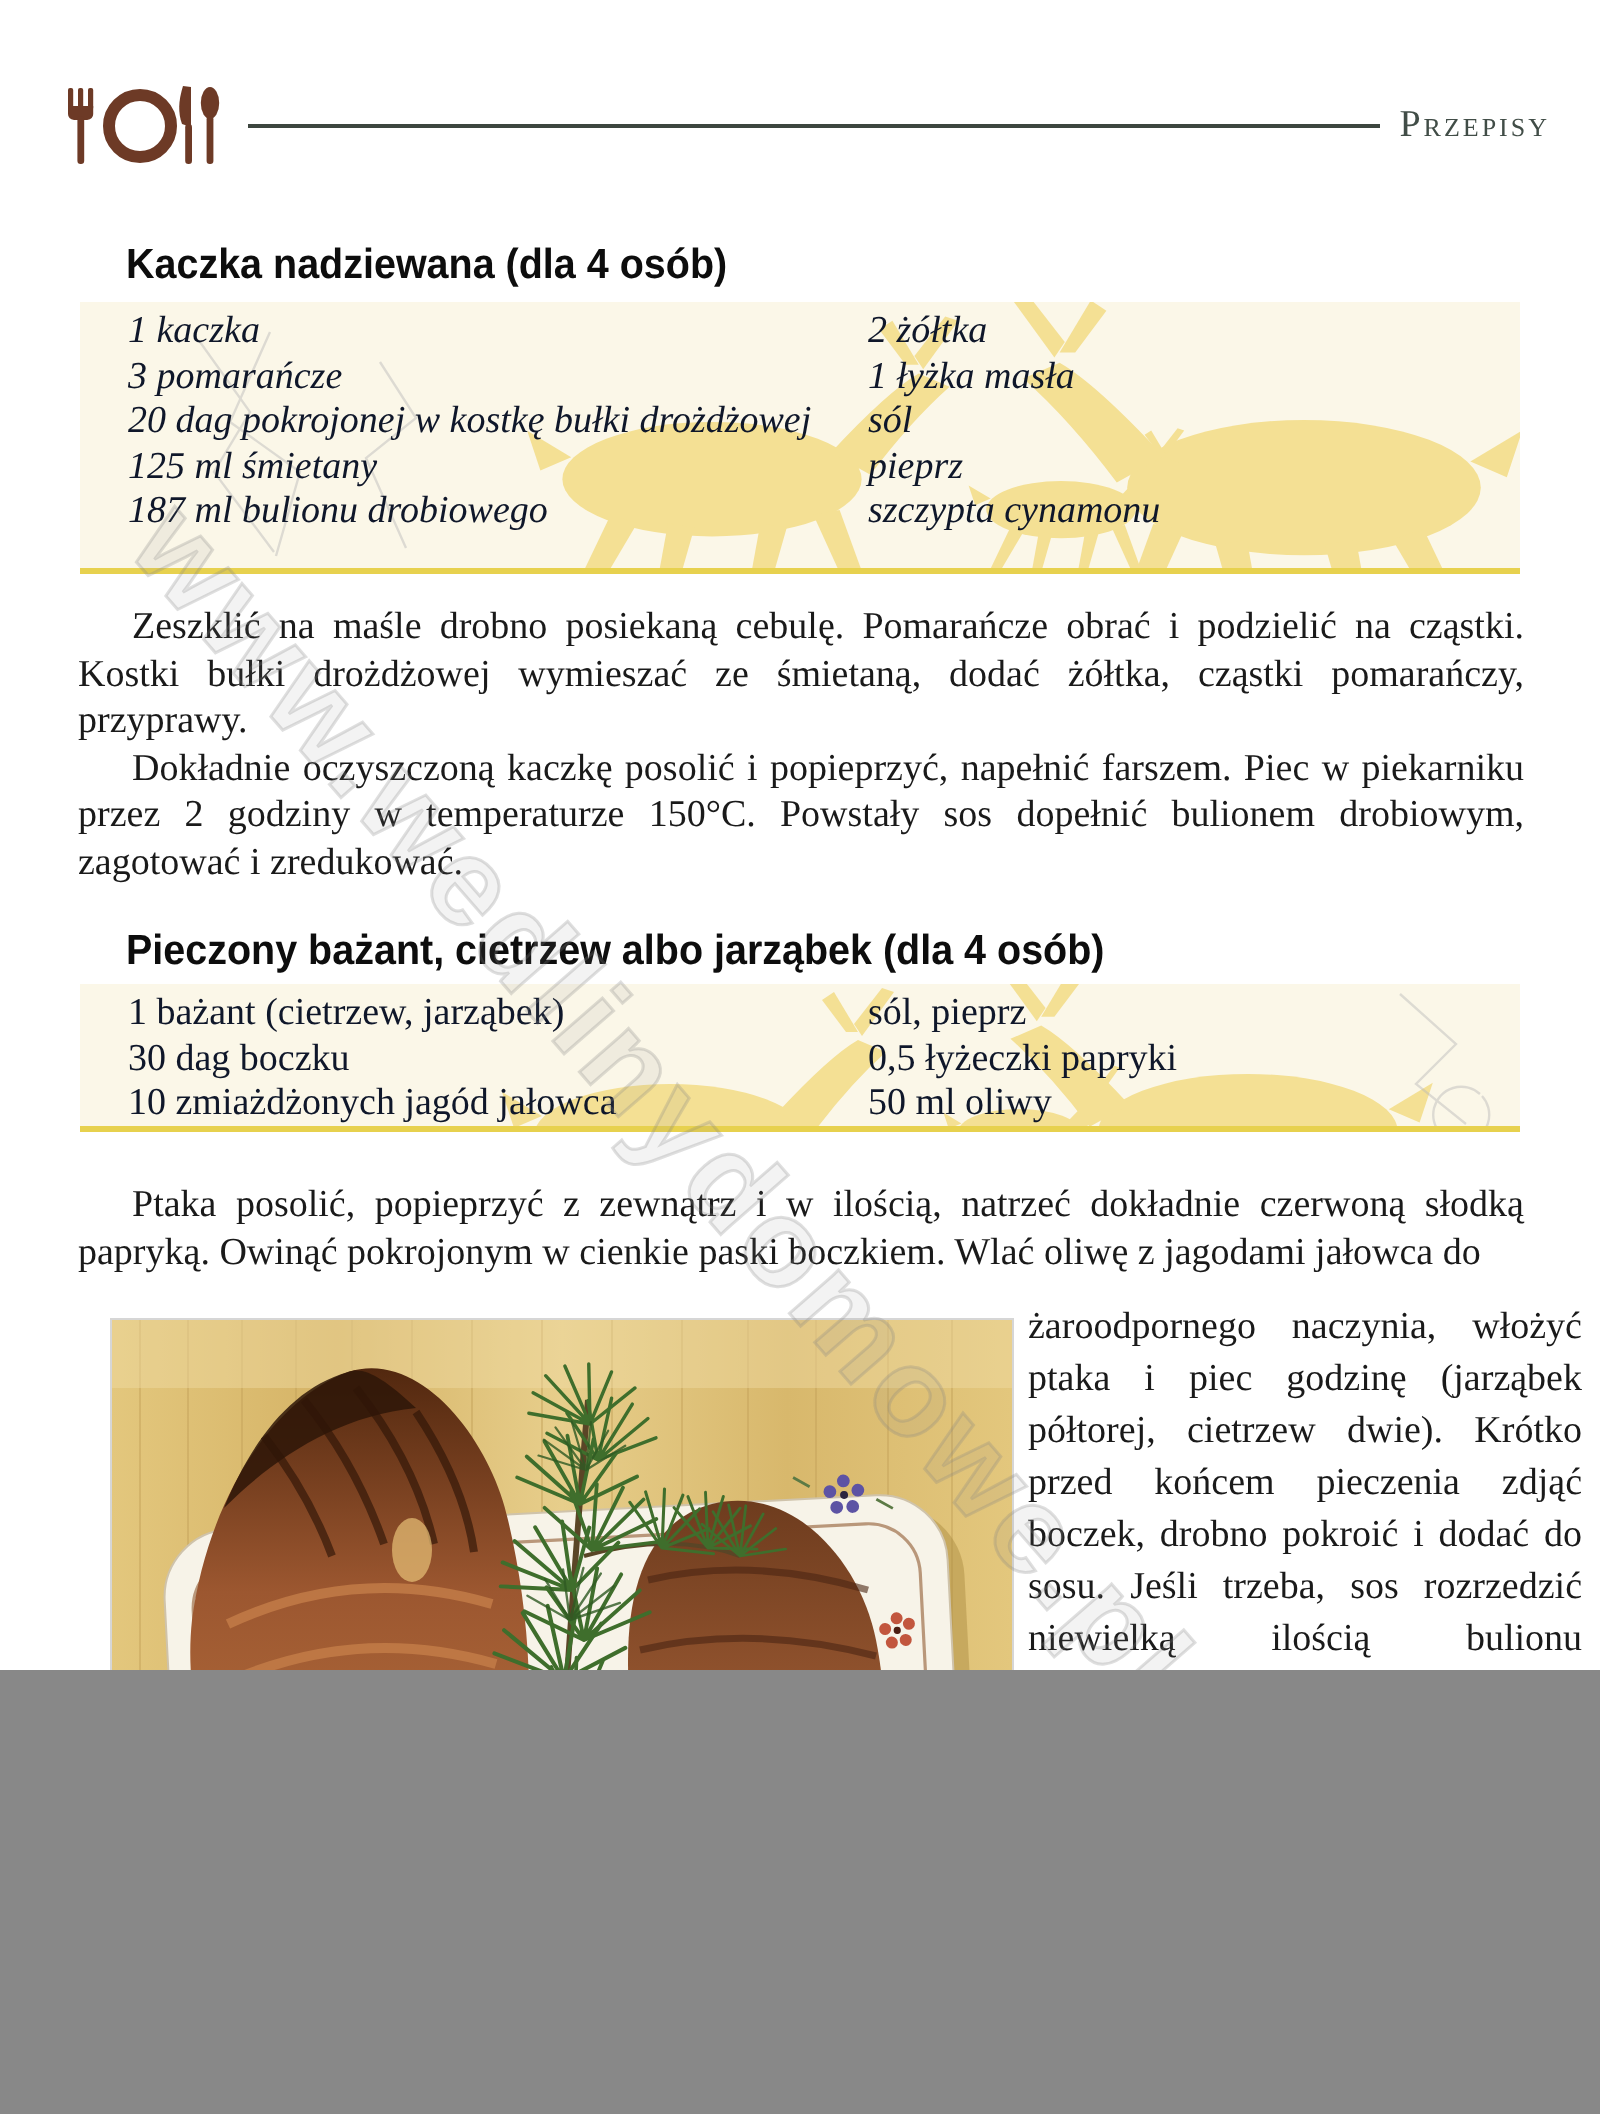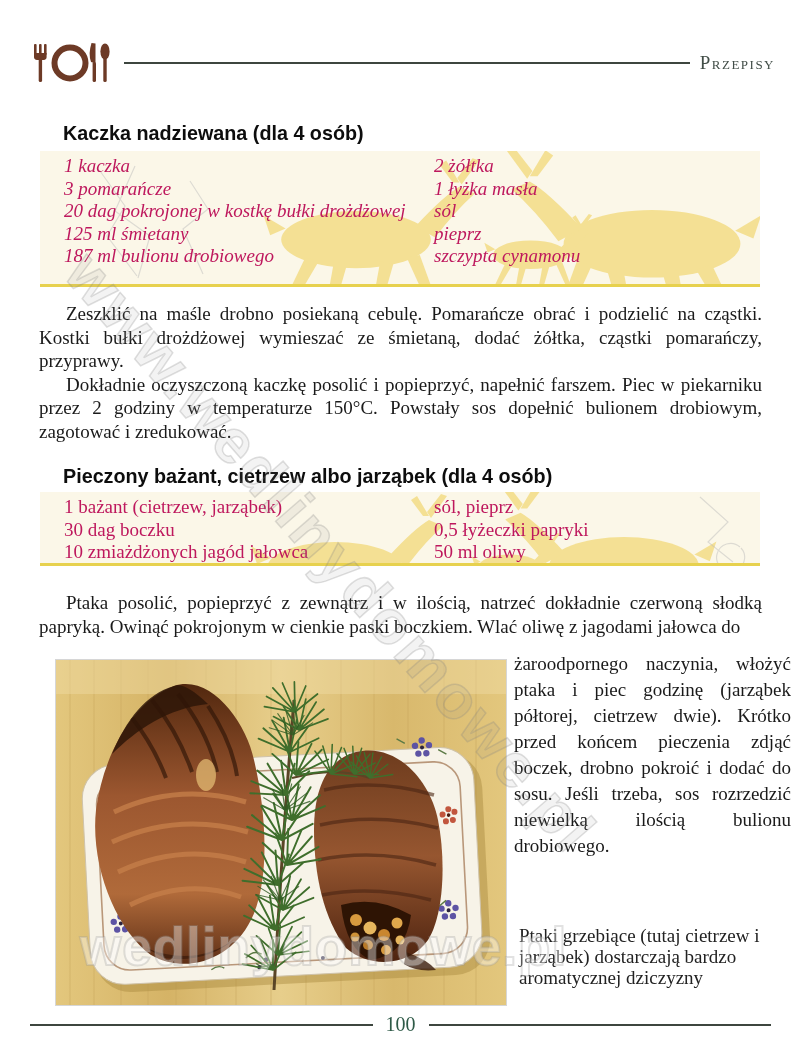--- a/index.html
+++ b/index.html
@@ -1,18 +1,18 @@
 <!DOCTYPE html>
 <html lang="pl"><head>
 <meta charset="utf-8">
 <style>
   html,body{margin:0;padding:0;}
   body{background:#888;}
   .page{
-    position:relative; width:800px; height:1057px; margin:0 auto;
+    position:relative; width:800px; height:835px; margin:0 auto;
     background:#ffffff; overflow:hidden;
     font-family:"Liberation Serif", serif; color:#1a1a1a;
   }
   
   .header{position:absolute; top:40px; left:28px; width:747px; height:46px;
     display:flex; align-items:center;}
   .header .rule{flex:1; border-top:2px solid #3d463f; margin:0 10px 0 14px; height:0;}
   .header-label{font-variant:small-caps; font-size:19px; letter-spacing:1.5px;
     color:#414d47; white-space:nowrap;}
   
@@ -21,21 +21,21 @@
     transform-origin:left center; white-space:nowrap;}
   #title1{top:104px;}
   #title2{top:447px;}
   
   .ing-box{position:absolute; left:40px; width:720px; background:#fbf7e8;
     border-bottom:3px solid #e7d14e; overflow:hidden;}
   #box1{top:151px; height:133px;}
   #box2{top:492px; height:71px;}
   .ing-box .pattern{position:absolute; inset:0; width:100%; height:100%;}
   .ing-list{position:absolute; top:4px; margin:0; padding:0; list-style:none;
-    font-size:19px; line-height:22.5px; color:#be185d;}
+    font-size:19px; line-height:22.5px; color:#0f172a;}
   .ing-left{left:24px;}
   .ing-right{left:394px;}
   #box1 .ing-list{font-style:italic;}
   
   .paras{position:absolute; left:39px; width:723px;}
   #paras1{top:302px;}
   #paras3{top:591px;}
   .paras p{margin:0; font-size:19px; line-height:23.5px; text-align:justify;
     text-indent:27px;}
   

